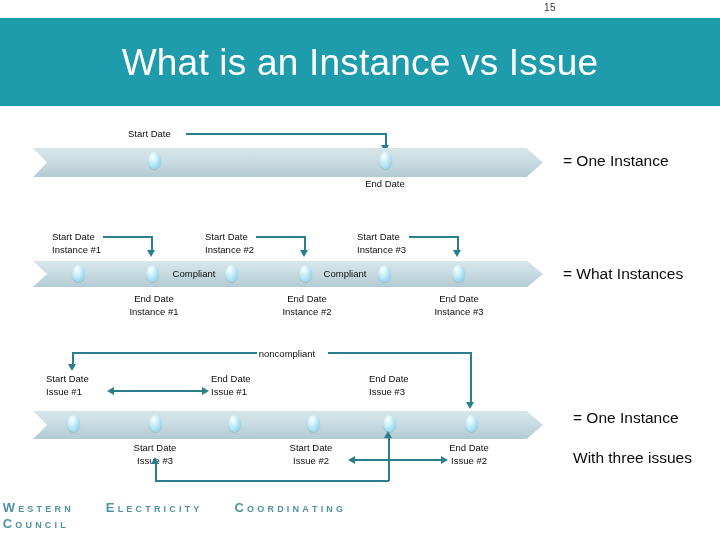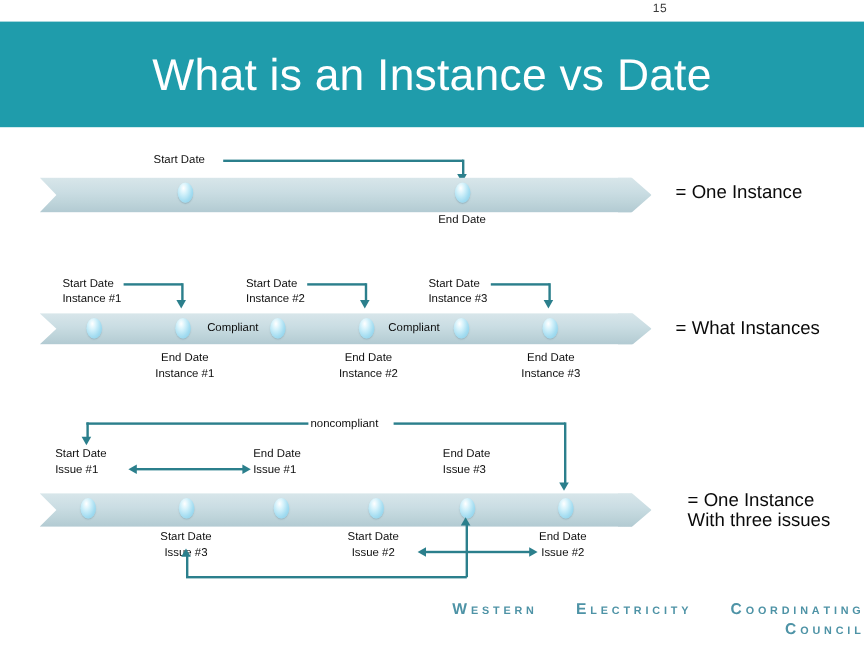--- a/index.html
+++ b/index.html
@@ -94,35 +94,35 @@
   }
   .arrow-right{
     position:absolute;width:0;height:0;
     border-top:4px solid transparent;
     border-bottom:4px solid transparent;
     border-left:7px solid #2b7f8c;
   }
 
   
   .footer-line{
-    position:absolute;width:720px;text-align:right;
+    position:absolute;width:720px;text-align:left;
     color:#4e93a6;font-size:10px;font-weight:700;
     font-family:"Liberation Sans", sans-serif;
     letter-spacing:0;
   }
   .footer-line span{margin:0 1.1px;}
 </style>
 </head>
 <body>
 
 <div class="slide">
 
   <div class="slide-number">15</div>
   <div class="title-band"></div>
-  <div class="title-text">What is an Instance vs Date</div>
+  <div class="title-text">What is an Instance vs Issue</div>
 
   <div>
 
     <div class="lbl l" style="left:128px;top:127px;">Start Date</div>
     <div class="conn h" style="left:186px;top:133px;width:200px;"></div>
     <div class="conn v" style="left:385px;top:133px;height:14px;"></div>
     <div class="arrow-down" style="left:381px;top:145px;"></div>
 
     <div class="band" style="left:33px;top:148px;width:510px;height:29px;"></div>
 
@@ -243,21 +243,21 @@
     <div class="arrow-right" style="left:441px;top:456px;"></div>
 
     <div class="conn v" style="left:388px;top:437px;height:44px;"></div>
     <div class="arrow-up" style="left:384px;top:431px;"></div>
 
     <div class="conn h" style="left:155px;top:480px;width:234px;"></div>
     <div class="conn v" style="left:155px;top:463px;height:18px;"></div>
     <div class="arrow-up" style="left:151px;top:457px;"></div>
 
     <div class="rlabel" style="left:573px;top:408px;">= One Instance</div>
-    <div class="rlabel" style="left:573px;top:424px;">With three issues</div>
+    <div class="rlabel" style="left:573px;top:448px;">With three issues</div>
   </div>
 
   <div class="footer-line" style="left:0;top:500px;">
     <span><span style="font-size: 13px; letter-spacing: 0px; margin: 0px 1.6px;">W</span><span style="font-size: 9px; letter-spacing: 0px; margin: 0px 1.6px;">E</span><span style="font-size: 9px; letter-spacing: 0px; margin: 0px 1.6px;">S</span><span style="font-size: 9px; letter-spacing: 0px; margin: 0px 1.6px;">T</span><span style="font-size: 9px; letter-spacing: 0px; margin: 0px 1.6px;">E</span><span style="font-size: 9px; letter-spacing: 0px; margin: 0px 1.6px;">R</span><span style="font-size: 9px; letter-spacing: 0px; margin: 0px 1.6px;">N</span></span>
     <span style="display:inline-block;width:22px;"></span>
     <span><span style="font-size: 13px; letter-spacing: 0px; margin: 0px 1.6px;">E</span><span style="font-size: 9px; letter-spacing: 0px; margin: 0px 1.6px;">L</span><span style="font-size: 9px; letter-spacing: 0px; margin: 0px 1.6px;">E</span><span style="font-size: 9px; letter-spacing: 0px; margin: 0px 1.6px;">C</span><span style="font-size: 9px; letter-spacing: 0px; margin: 0px 1.6px;">T</span><span style="font-size: 9px; letter-spacing: 0px; margin: 0px 1.6px;">R</span><span style="font-size: 9px; letter-spacing: 0px; margin: 0px 1.6px;">I</span><span style="font-size: 9px; letter-spacing: 0px; margin: 0px 1.6px;">C</span><span style="font-size: 9px; letter-spacing: 0px; margin: 0px 1.6px;">I</span><span style="font-size: 9px; letter-spacing: 0px; margin: 0px 1.6px;">T</span><span style="font-size: 9px; letter-spacing: 0px; margin: 0px 1.6px;">Y</span></span>
     <span style="display:inline-block;width:22px;"></span>
     <span><span style="font-size: 13px; letter-spacing: 0px; margin: 0px 1.6px;">C</span><span style="font-size: 9px; letter-spacing: 0px; margin: 0px 1.6px;">O</span><span style="font-size: 9px; letter-spacing: 0px; margin: 0px 1.6px;">O</span><span style="font-size: 9px; letter-spacing: 0px; margin: 0px 1.6px;">R</span><span style="font-size: 9px; letter-spacing: 0px; margin: 0px 1.6px;">D</span><span style="font-size: 9px; letter-spacing: 0px; margin: 0px 1.6px;">I</span><span style="font-size: 9px; letter-spacing: 0px; margin: 0px 1.6px;">N</span><span style="font-size: 9px; letter-spacing: 0px; margin: 0px 1.6px;">A</span><span style="font-size: 9px; letter-spacing: 0px; margin: 0px 1.6px;">T</span><span style="font-size: 9px; letter-spacing: 0px; margin: 0px 1.6px;">I</span><span style="font-size: 9px; letter-spacing: 0px; margin: 0px 1.6px;">N</span><span style="font-size: 9px; letter-spacing: 0px; margin: 0px 1.6px;">G</span></span>
   </div>
   <div class="footer-line" style="left:0;top:516px;">

